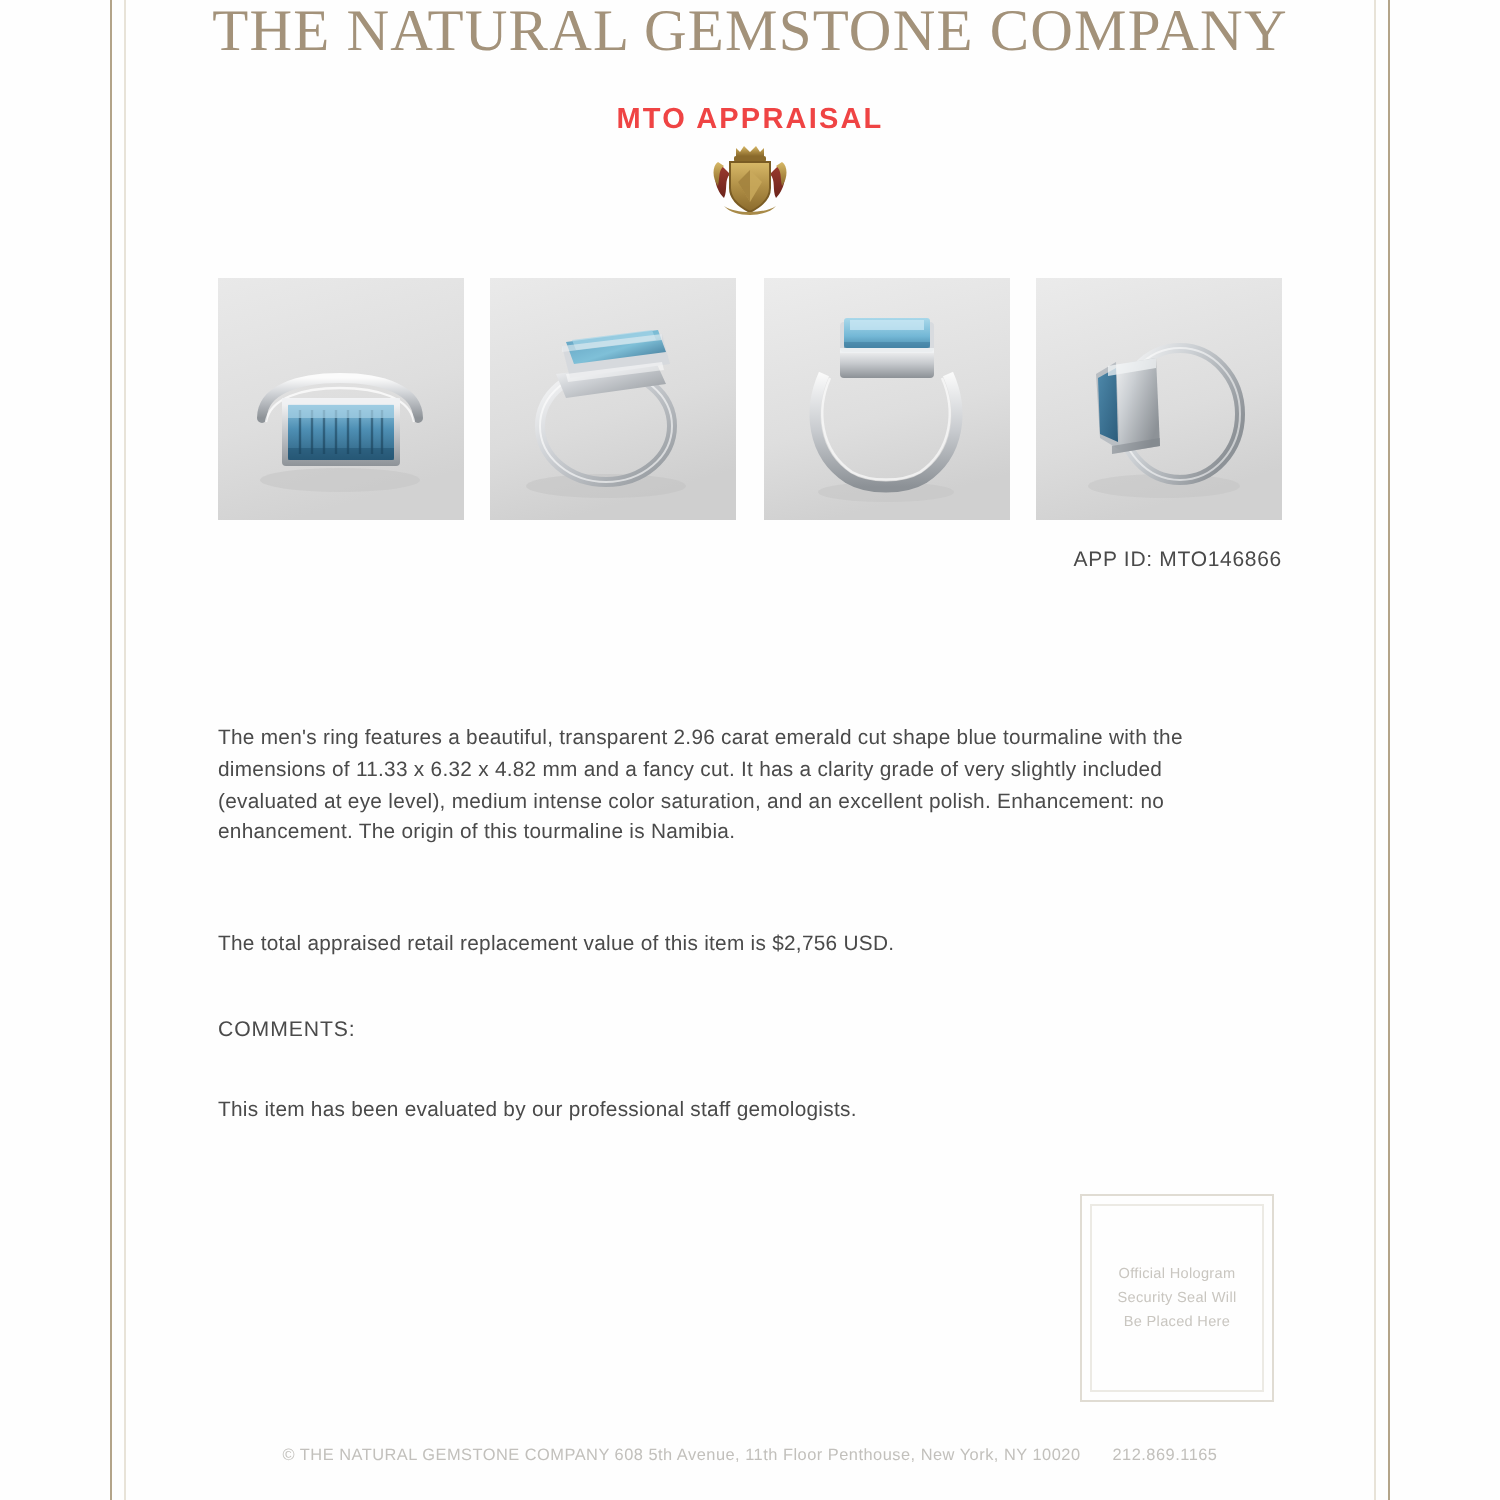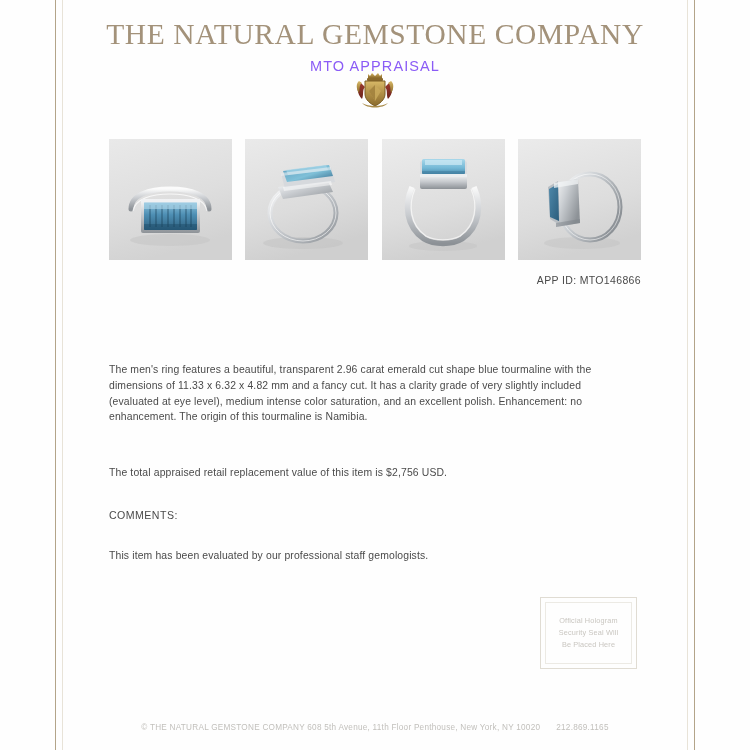--- a/index.html
+++ b/index.html
@@ -39,35 +39,35 @@
   
   .header {
     position: absolute;
     top: 0;
     left: 70px;
     right: 70px;
     text-align: center;
   }
   .company-title {
     margin: 0;
-    padding-top: 18px;
+    padding-top: 0;
     font-family: "Liberation Serif", serif;
     font-size: 29.5px;
     letter-spacing: 0.6px;
     font-weight: 400;
     color: #a3927a;
     white-space: nowrap;
   }
   .doc-subtitle {
-    margin: 0;
+    margin: 12px;
     padding-top: 7px;
     font-size: 14.5px;
     letter-spacing: 1.1px;
-    color: #8b5cf6;
-    font-weight: 400;
+    color: #ef4444;
+    font-weight: 700;
   }
 
   
   .crest-wrap {
     position: absolute;
     top: 68px;
     left: 0;
     right: 0;
     display: flex;
     justify-content: center;
@@ -124,21 +124,21 @@
     letter-spacing: 0.14px;
   }
   .block-gap { height: 13px; }
 
   
   .seal {
     position: absolute;
     left: 540px;
     top: 597px;
     width: 97px;
-    height: 72px;
+    height: 104px;
     border: 1px solid #e0dcd3;
     padding: 4px;
     box-sizing: border-box;
   }
   .seal-inner {
     width: 100%;
     height: 100%;
     border: 1px solid #eceae4;
     box-sizing: border-box;
     display: flex;

